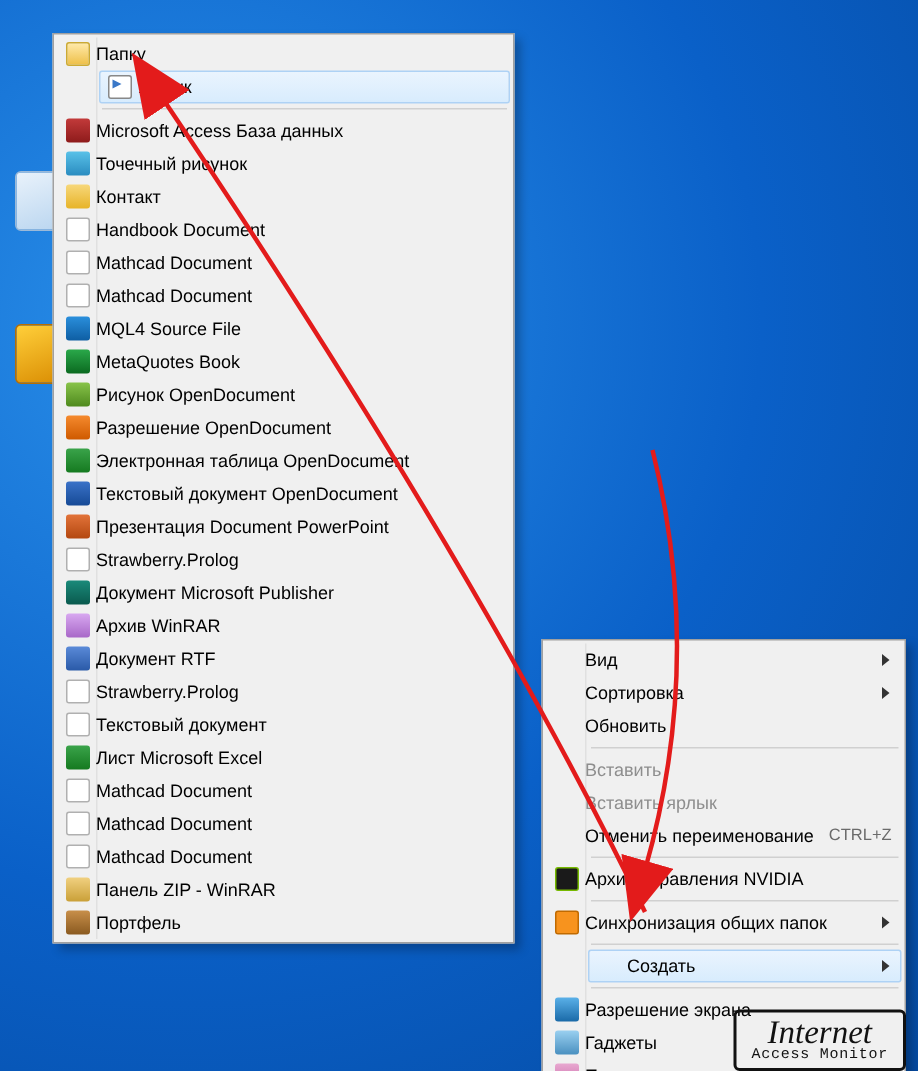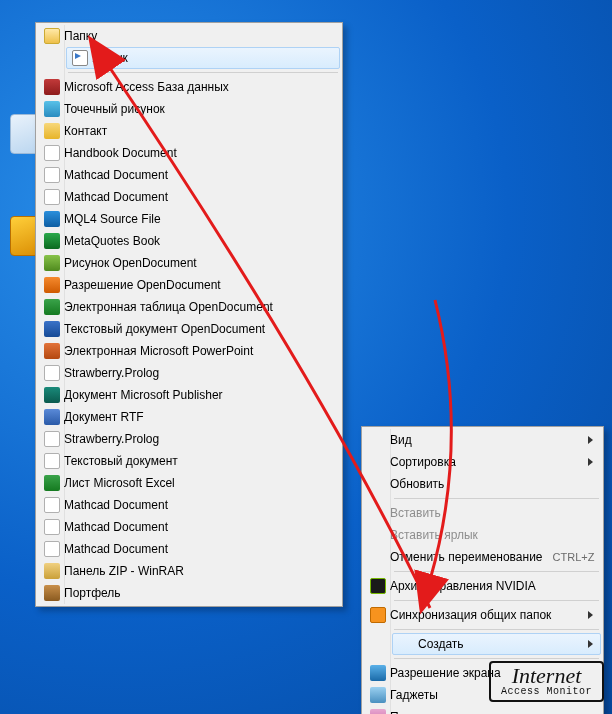--- a/index.html
+++ b/index.html
@@ -125,21 +125,21 @@
   .fi-resolution { background: linear-gradient(#5ab0e8,#1a6aa8); }
   .fi-gadget { background: linear-gradient(#9ad0f0,#4a90c0); }
   .fi-personalize { background: linear-gradient(#e8a8d0,#c868a8); }
 
   
   .annot { position:absolute; pointer-events:none; }
 
   
   .watermark {
     position: absolute;
-    right: 8px; bottom: 12px;
+    right: 8px; bottom: 0;
     border: 2px solid #111;
     border-radius: 4px;
     background: rgba(255,255,255,.0);
     padding: 2px 10px 3px;
     text-align: center;
     line-height: 1;
   }
   .watermark .wm-top {
     font-family: "Brush Script MT", "Segoe Script", cursive;
     font-style: italic;
@@ -251,33 +251,39 @@
       <div class="mi">
         <span class="icon-slot">
           <span class="fi fi-odt"></span>
         </span>
         <span class="label">Текстовый документ OpenDocument</span>
       </div>
       <div class="mi">
         <span class="icon-slot">
           <span class="fi fi-ppt"></span>
         </span>
-        <span class="label">Электронная Microsoft PowerPoint</span>
+        <span class="label">Презентация Document PowerPoint</span>
       </div>
       <div class="mi">
         <span class="icon-slot">
           <span class="fi fi-doc"></span>
         </span>
         <span class="label">Strawberry.Prolog</span>
       </div>
       <div class="mi">
         <span class="icon-slot">
           <span class="fi fi-pub"></span>
         </span>
         <span class="label">Документ Microsoft Publisher</span>
+      </div>
+      <div class="mi">
+        <span class="icon-slot">
+          <span class="fi fi-rar"></span>
+        </span>
+        <span class="label">Архив WinRAR</span>
       </div>
       <div class="mi">
         <span class="icon-slot">
           <span class="fi fi-rtf"></span>
         </span>
         <span class="label">Документ RTF</span>
       </div>
       <div class="mi">
         <span class="icon-slot">
           <span class="fi fi-doc"></span>

